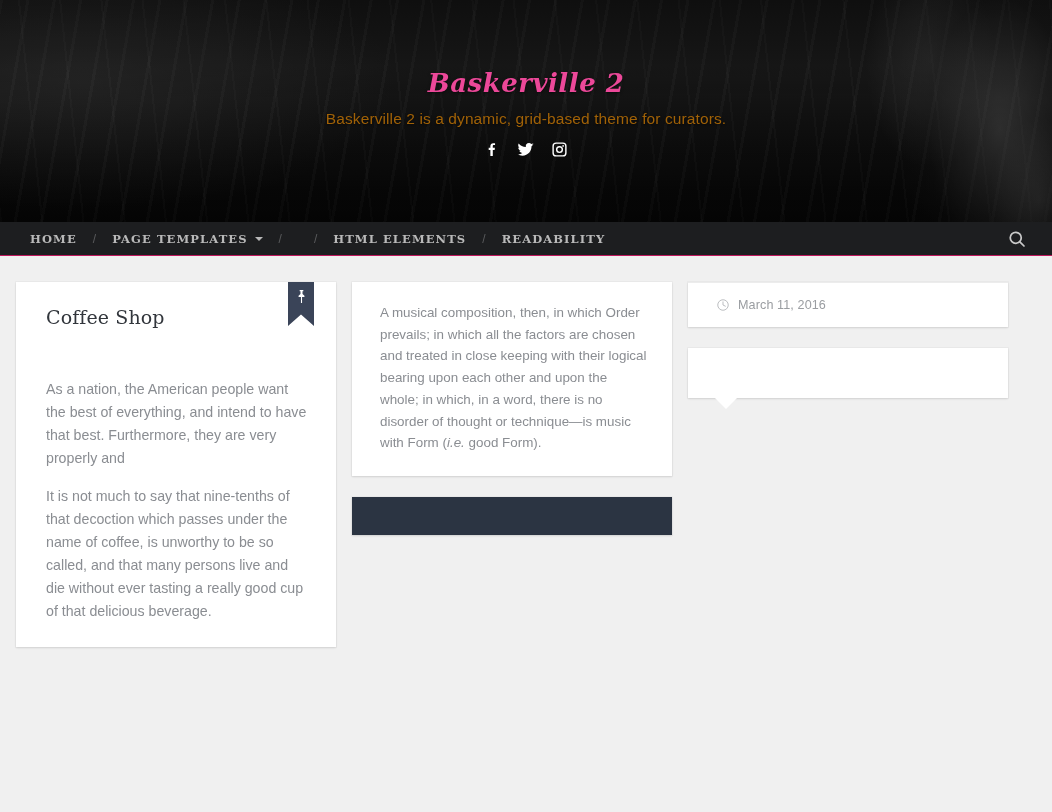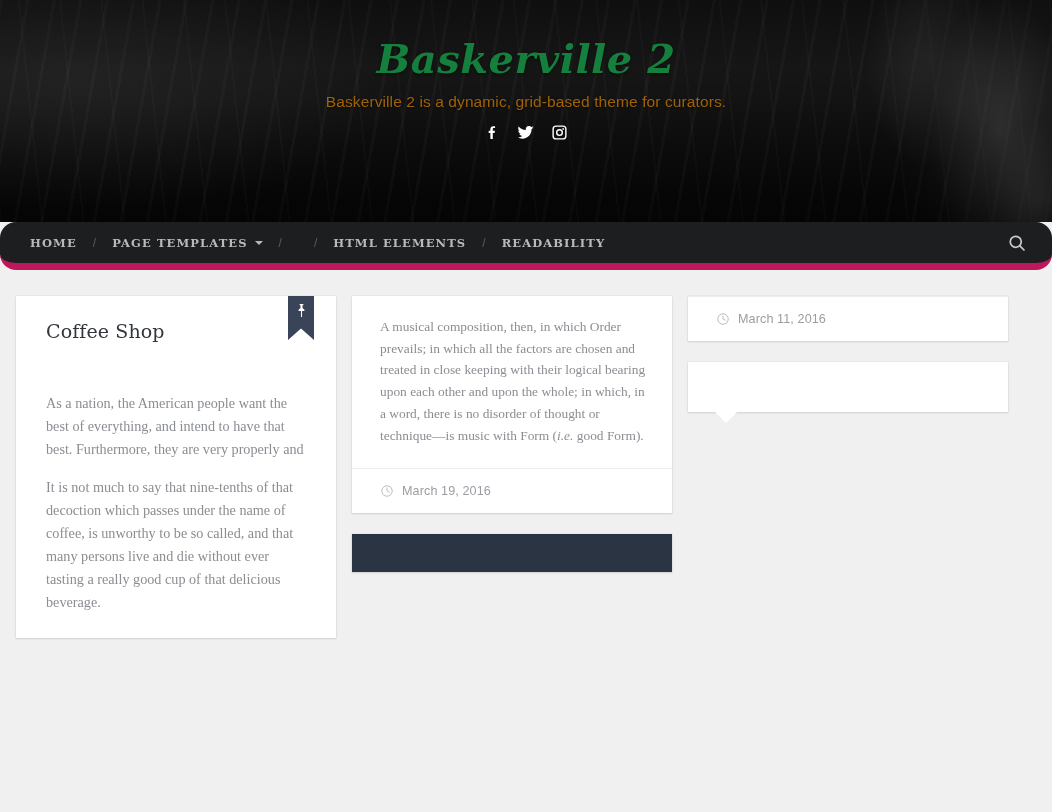--- a/index.html
+++ b/index.html
@@ -50,25 +50,26 @@
   }
   .hero-inner {
     position: absolute;
     left: 0; right: 0; top: 38px;
     text-align: center;
   }
   .site-title {
     font-family: "DejaVu Serif", serif;
     font-style: italic;
     font-weight: 700;
-    font-size: 40px;
+    font-size: 26px;
     line-height: 1.05;
     letter-spacing: .5px;
-    color: #15803d;
+    color: #ec4899;
     text-shadow: 0 1px 3px rgba(0,0,0,.55);
+    margin-top: 32px;
   }
   .site-tagline {
     margin-top: 13px;
     font-size: 15.5px;
     color: #a16207;
     letter-spacing: .1px;
     text-shadow: 0 1px 2px rgba(0,0,0,.5);
   }
   .social-row {
     margin-top: 13px;
@@ -77,26 +78,25 @@
     align-items: center;
     gap: 16px;
   }
   .social-row a { display: block; line-height: 0; }
   .social-row svg { display: block; fill: #ffffff; }
 
   
   .navbar {
     position: relative;
     width: 1052px;
-    height: 48px;
+    height: 34px;
     background: #1d1e20;
     display: flex;
     align-items: center;
-    border-bottom: 7px solid #be185d;
-    border-radius: 16px;
+    border-bottom: 1px solid #be185d;
   }
   .nav-list {
     display: flex;
     align-items: center;
     list-style: none;
     padding-left: 30px;
   }
   .nav-item {
     font-family: "DejaVu Serif", serif;
     font-size: 11.5px;
@@ -187,21 +187,20 @@
     padding-top: 7px;
     z-index: 4;
   }
   .ribbon svg { fill: #fff; display: block; }
 
   .card-photo { position: relative; display: block; width: 100%; overflow: hidden; }
   .card-photo .ph { display: block; width: 100%; height: 100%; }
 
   .card-body {
     padding: 22px 26px 24px 30px;
-    font-family: Liberation Serif, serif;
   }
   .card-body p {
     font-size: 14.2px;
     line-height: 1.62;
     color: #8a8d92;
     margin-bottom: 15px;
   }
   .card-body p:last-child { margin-bottom: 0; }
   .card-body em { font-style: italic; }
 
@@ -362,27 +361,20 @@
   </section>
 
   <section class="col">
     <article class="card">
       <div class="card-photo">
         <span class="ph ph-mixer"></span>
       </div>
       <div class="card-body tight">
         <p><span>A musical composition, then, in which Order prevails; in which all the factors are chosen and treated in close keeping with their logical bearing upon each other and upon the whole; in which, in a word, there is no disorder of thought or technique—is music with Form (</span><em>i.e.</em><span> good Form).</span></p>
       </div>
-      <div class="card-meta">
-        <svg width="14" height="14" viewBox="0 0 24 24">
-          <circle cx="12" cy="12" r="9"></circle>
-          <polyline points="12,6.6 12,12 16,14" stroke-linecap="round" stroke-linejoin="round"></polyline>
-        </svg>
-        <span>March 19, 2016</span>
-      </div>
     </article>
 
     <article class="card dark">
       <div style="height:38px"></div>
     </article>
   </section>
 
   <section class="col">
     <article class="card">
       <div class="card-photo">

